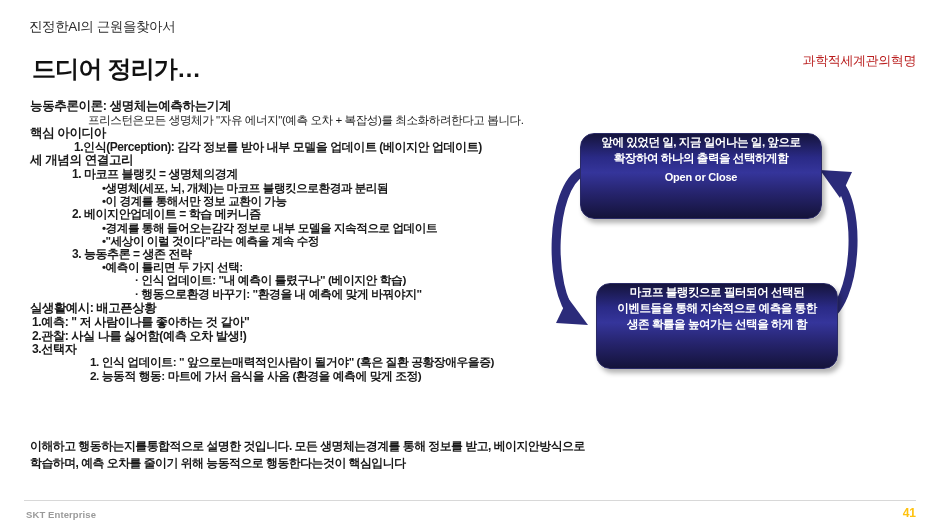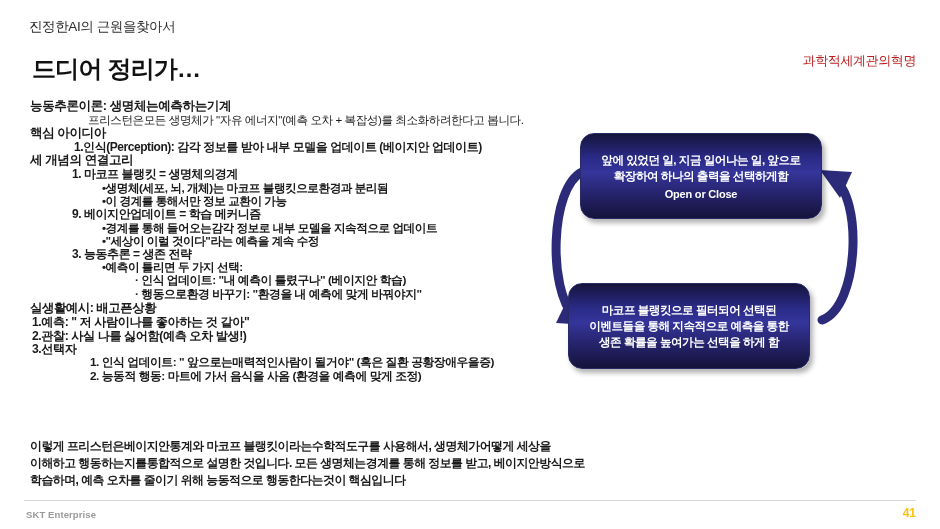--- a/index.html
+++ b/index.html
@@ -70,26 +70,26 @@
     border-radius: 14px;
     background: linear-gradient(180deg,
        #15143c 0%,
        #2a2a86 28%,
        #35359b 46%,
        #26246e 70%,
        #14133a 100%);
     box-shadow: 3px 4px 5px rgba(0,0,0,0.30);
     border: 1px solid #2a2a66;
     display: flex; flex-direction: column;
-    align-items: center; justify-content: center;
+    align-items: center; 
     text-align: center;
     color: #ffffff;
   }
   #callout-1 { left: 32px; top: 13px; }
-  #callout-2 { left: 20px; top: 163px; }
+  #callout-2 { left: 48px; top: 163px; }
 
   .callout .kline {
     font-size: 11.6px; font-weight: 700;
     letter-spacing: -0.5px; line-height: 1.38;
     white-space: nowrap;
   }
   .callout .sub-en {
     font-size: 11px; font-weight: 700;
     margin-top: 5px; letter-spacing: -0.2px;
   }
@@ -122,37 +122,36 @@
 
   <div class="body-text" id="outline-root">
       <div class="ln h-line">능동추론이론: 생명체는예측하는기계</div>
       <div class="ln sub-note">프리스턴은모든 생명체가 "자유 에너지"(예측 오차 + 복잡성)를 최소화하려한다고 봅니다.</div>
       <div class="ln h-line">핵심 아이디아</div>
       <div class="ln l1n">1.인식(Perception): 감각 정보를 받아 내부 모델을 업데이트 (베이지안 업데이트)</div>
       <div class="ln h-line">세 개념의 연결고리</div>
       <div class="ln l1">1. 마코프 블랭킷 = 생명체의경계</div>
       <div class="ln l2">•생명체(세포, 뇌, 개체)는 마코프 블랭킷으로환경과 분리됨</div>
       <div class="ln l2">•이 경계를 통해서만 정보 교환이 가능</div>
-      <div class="ln l1">9. 베이지안업데이트 = 학습 메커니즘</div>
+      <div class="ln l1">2. 베이지안업데이트 = 학습 메커니즘</div>
       <div class="ln l2">•경계를 통해 들어오는감각 정보로 내부 모델을 지속적으로 업데이트</div>
       <div class="ln l2">•"세상이 이럴 것이다"라는 예측을 계속 수정</div>
       <div class="ln l1">3. 능동추론 = 생존 전략</div>
       <div class="ln l2">•예측이 틀리면 두 가지 선택:</div>
       <div class="ln l3">·    인식 업데이트: "내 예측이 틀렸구나" (베이지안 학습)</div>
       <div class="ln l3">·    행동으로환경 바꾸기: "환경을 내 예측에 맞게 바꿔야지"</div>
       <div class="ln flat">실생활예시: 배고픈상황</div>
       <div class="ln flat-n">1.예측:  " 저 사람이나를 좋아하는 것 같아"</div>
       <div class="ln flat-n">2.관찰: 사실 나를 싫어함(예측 오차 발생!)</div>
       <div class="ln flat-n">3.선택자</div>
       <div class="ln deep">1.    인식 업데이트:  " 앞으로는매력적인사람이 될거야" (혹은 질환 공황장애우을증)</div>
       <div class="ln deep">2.    능동적 행동: 마트에 가서 음식을 사옴 (환경을 예측에 맞게 조정)</div>
     </div>
 
   <div class="closing">
-    <div class="ln2">이렇게 프리스턴은베이지안통계와 마코프 블랭킷이라는수학적도구를 사용해서, 생명체가어떻게 세상을</div>
     <div class="ln2">이해하고 행동하는지를통합적으로 설명한 것입니다. 모든 생명체는경계를 통해 정보를 받고, 베이지안방식으로</div>
     <div class="ln2">학습하며, 예측 오차를 줄이기 위해 능동적으로 행동한다는것이 핵심입니다</div>
   </div>
 
   <div class="cycle">
 
     <svg class="cyc-svg" width="380" height="280" viewBox="0 0 380 280">
 
       <g>
         <path d="M 34 52 C 2 68, 0 170, 26 196" fill="none" stroke="#2b2b7a" stroke-width="9" stroke-linecap="round"></path>

